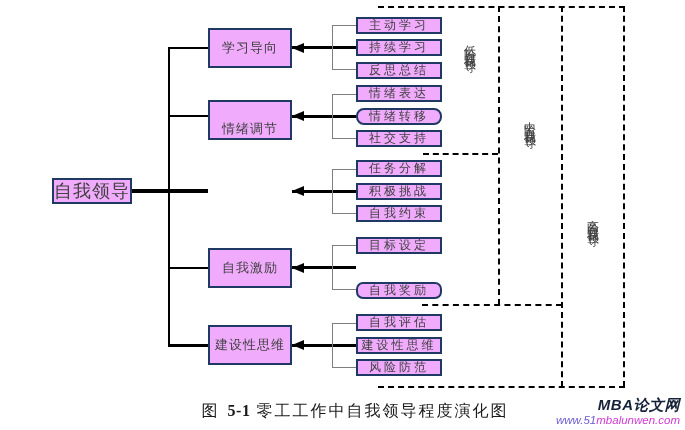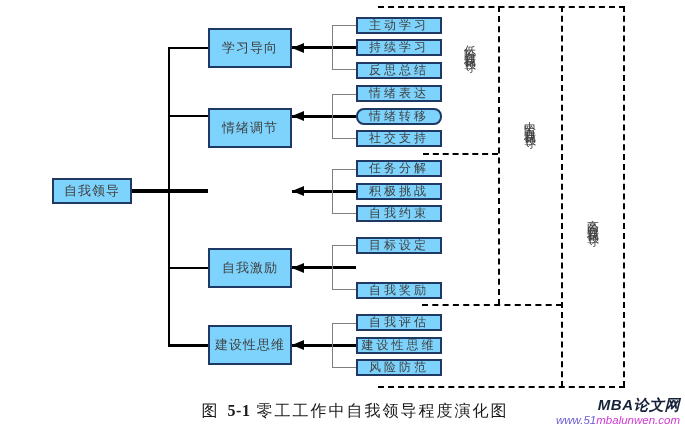--- a/index.html
+++ b/index.html
@@ -1,25 +1,25 @@
 <!DOCTYPE html>
 <html><head>
 <meta charset="utf-8">
 <style>
   html,body{margin:0;padding:0;background:#ffffff;}
   #canvas{
     position:relative;width:685px;height:430px;background:#ffffff;overflow:hidden;
     font-family:"Liberation Serif","DejaVu Serif",serif;
   }
   .box{
-    position:absolute;box-sizing:border-box;border:2px solid #1f3864;background:#7dd3fc;
+    position:absolute;box-sizing:border-box;border:2px solid #1f3864;background:#f0abfc;
     display:flex;align-items:center;justify-content:center;
     color:#3f3f3f;white-space:nowrap;
   }
-  .rootbox{width:80px;height:26px;font-size:13px;letter-spacing:1px;}
+  .rootbox{width:80px;height:26px;font-size:18px;letter-spacing:1px;}
   .catbox{left:208px;width:84px;height:40px;font-size:13px;letter-spacing:1px;}
   .leafbox{left:356px;width:86px;height:17px;font-size:12px;letter-spacing:3px;line-height:13px;}
   .hline{position:absolute;background:#000000;}
   .vline{position:absolute;background:#000000;}
   .shaft{position:absolute;left:292px;width:64px;height:3px;background:#000000;}
   .ahead{position:absolute;left:292px;width:0;height:0;
     border-top:5px solid transparent;border-bottom:5px solid transparent;border-right:12px solid #000000;}
   .bracket{position:absolute;left:331.5px;width:24.5px;box-sizing:border-box;
     border:1.5px solid #7f7f7f;border-right:none;background:transparent;}
   .dash-h{position:absolute;border-top:2px dashed #000000;height:0;}
@@ -51,21 +51,21 @@
   <div class="hline" style="left:132px;top:189px;width:76px;height:4px;"></div>
   <div class="vline" style="left:168px;top:46.5px;width:2px;height:300px;"></div>
   <div class="hline" style="left:168px;top:46.5px;width:40px;height:2px;"></div>
   <div class="hline" style="left:168px;top:115px;width:40px;height:2px;"></div>
   <div class="hline" style="left:168px;top:266.5px;width:40px;height:2px;"></div>
   <div class="hline" style="left:168px;top:344px;width:40px;height:3px;"></div>
 
   <div class="box catbox" style="top:27.5px;">
     <span>学习导向</span>
   </div>
-  <div class="box catbox" style="top:108px;">
+  <div class="box catbox" style="top:100px;align-items:flex-end;">
     <span>情绪调节</span>
   </div>
   <div class="box catbox" style="top:247.5px;">
     <span>自我激励</span>
   </div>
   <div class="box catbox" style="top:325px;">
     <span>建设性思维</span>
   </div>
 
   <div class="shaft" style="top:46px;"></div>
@@ -111,21 +111,21 @@
   <div class="box leafbox" style="top:182.5px;">
     <span>积极挑战</span>
   </div>
   <div class="box leafbox" style="top:205px;">
     <span>自我约束</span>
   </div>
 
   <div class="box leafbox" style="top:236.5px;">
     <span>目标设定</span>
   </div>
-  <div class="box leafbox" style="top:281.5px;">
+  <div class="box leafbox" style="top:281.5px;border-radius:7px;">
     <span>自我奖励</span>
   </div>
 
   <div class="box leafbox" style="top:314px;">
     <span>自我评估</span>
   </div>
   <div class="box leafbox" style="top:336.5px;">
     <span>建设性思维</span>
   </div>
   <div class="box leafbox" style="top:359px;">

